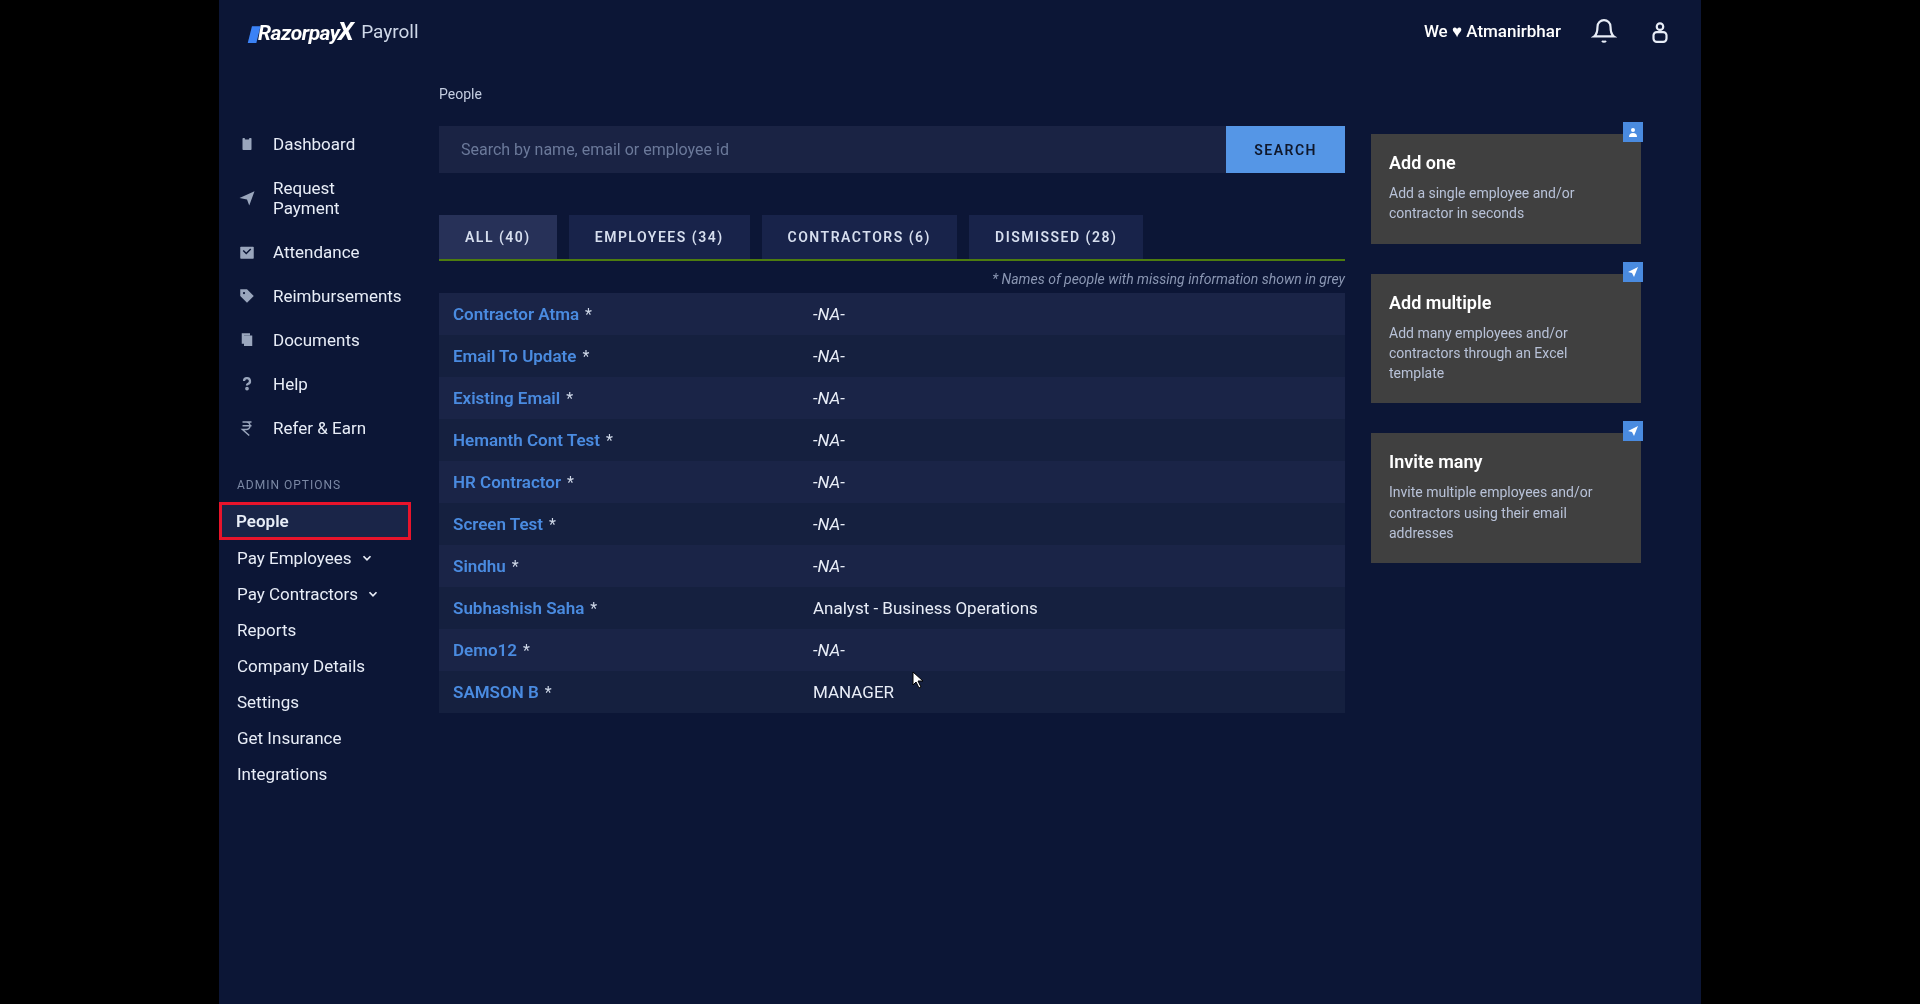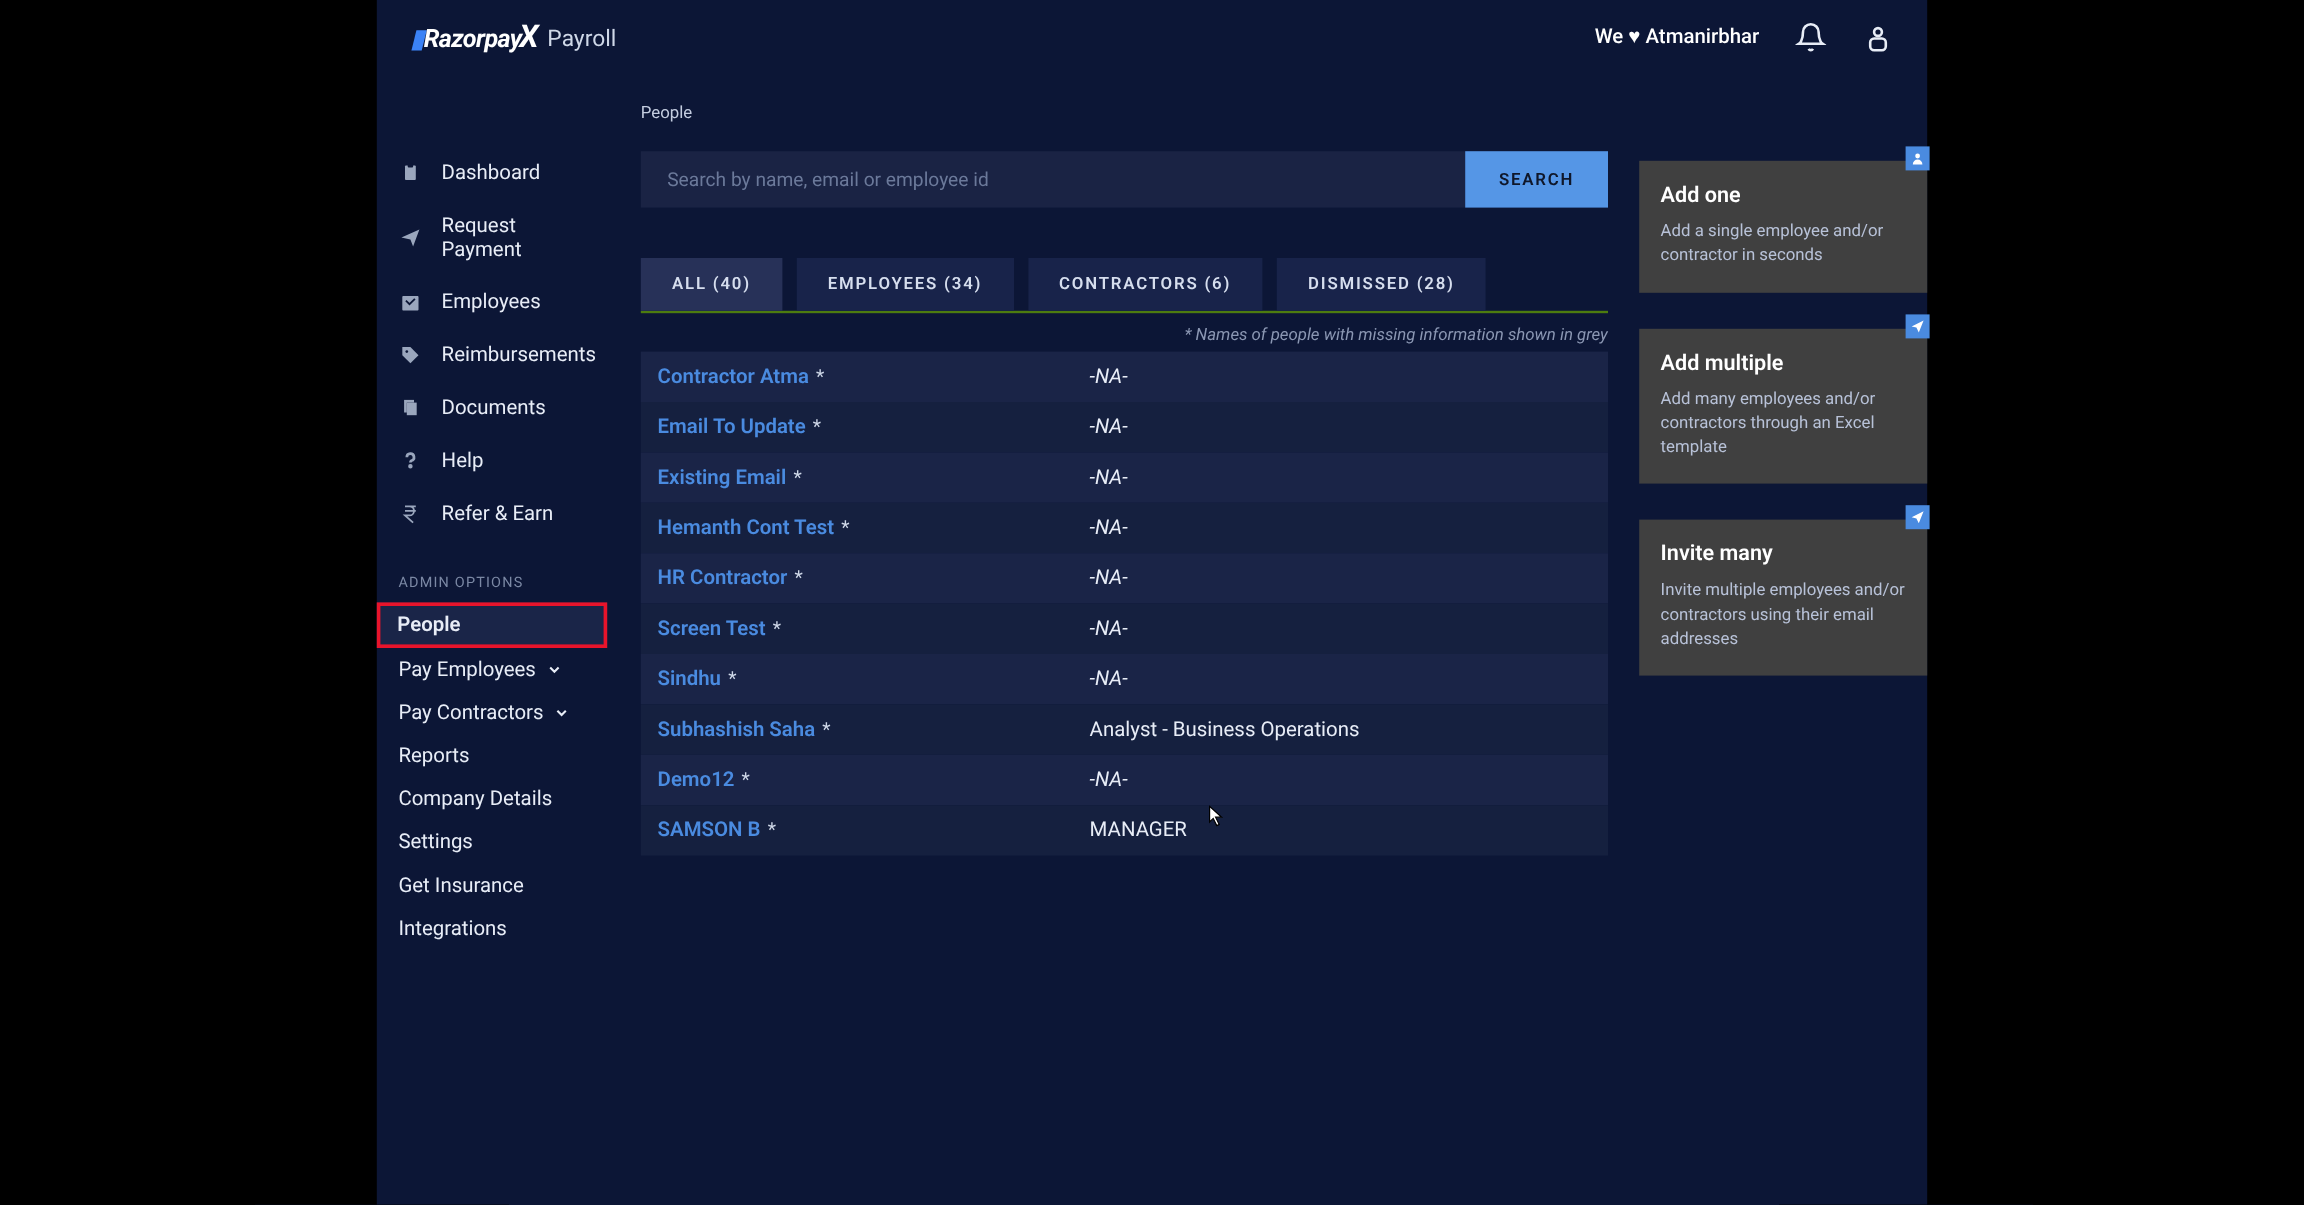--- a/index.html
+++ b/index.html
@@ -1,17 +1,17 @@
 <!DOCTYPE html>
 <html><head>
 <meta charset="utf-8">
 <style>
 * { margin: 0; padding: 0; box-sizing: border-box; font-family: -apple-system, BlinkMacSystemFont, "Segoe UI", Roboto, sans-serif; }
 body { background: #000; color: #fff; width: 1920px; height: 1004px; overflow: hidden; }
-.app { background: #0c1636; width: 1292px; height: 1004px; margin: 0 auto; display: flex; flex-direction: column; }
+.app { background: #0c1636; width: 1482px; height: 1004px; margin: 0 auto; display: flex; flex-direction: column; }
 .header { height: 62px; display: flex; align-items: center; padding: 0 28px; }
 .logo { display: flex; align-items: center; }
 .logo-mark { font-weight: bold; font-size: 21px; font-style: italic; letter-spacing: -0.5px; }
 .logo-mark .blue-bar { color: #3b82f6; }
 .logo-x { color: #fff; font-size: 26px; font-weight: bold; font-style: italic; margin-left: -2px; }
 .logo-sub { color: #cfd8e8; font-size: 19px; margin-left: 8px; }
 .header-right { margin-left: auto; display: flex; align-items: center; gap: 30px; }
 .tagline { color: #fff; font-size: 17px; font-weight: 500; }
 .header-icon { width: 26px; height: 26px; color: #e8edf7; cursor: pointer; }
 .body-row { display: flex; flex: 1; min-height: 0; }
@@ -91,21 +91,21 @@
             </span>
             <span>Request Payment</span>
           </div>
           <div class="nav-item">
             <span class="icon">
               <svg viewBox="0 0 24 24" width="18" height="18" fill="currentColor">
                 <rect x="3" y="5" width="18" height="16" rx="1"></rect>
                 <path d="M7 10 L11 14 L17 8" stroke="#0c1636" stroke-width="2" fill="none"></path>
               </svg>
             </span>
-            <span>Employees</span>
+            <span>Attendance</span>
           </div>
           <div class="nav-item">
             <span class="icon">
               <svg viewBox="0 0 24 24" width="18" height="18" fill="currentColor">
                 <path d="M3 3 L12 3 L21 12 L12 21 L3 12 Z"></path>
                 <circle cx="8" cy="8" r="1.5" fill="#0c1636"></circle>
               </svg>
             </span>
             <span>Reimbursements</span>
           </div>

